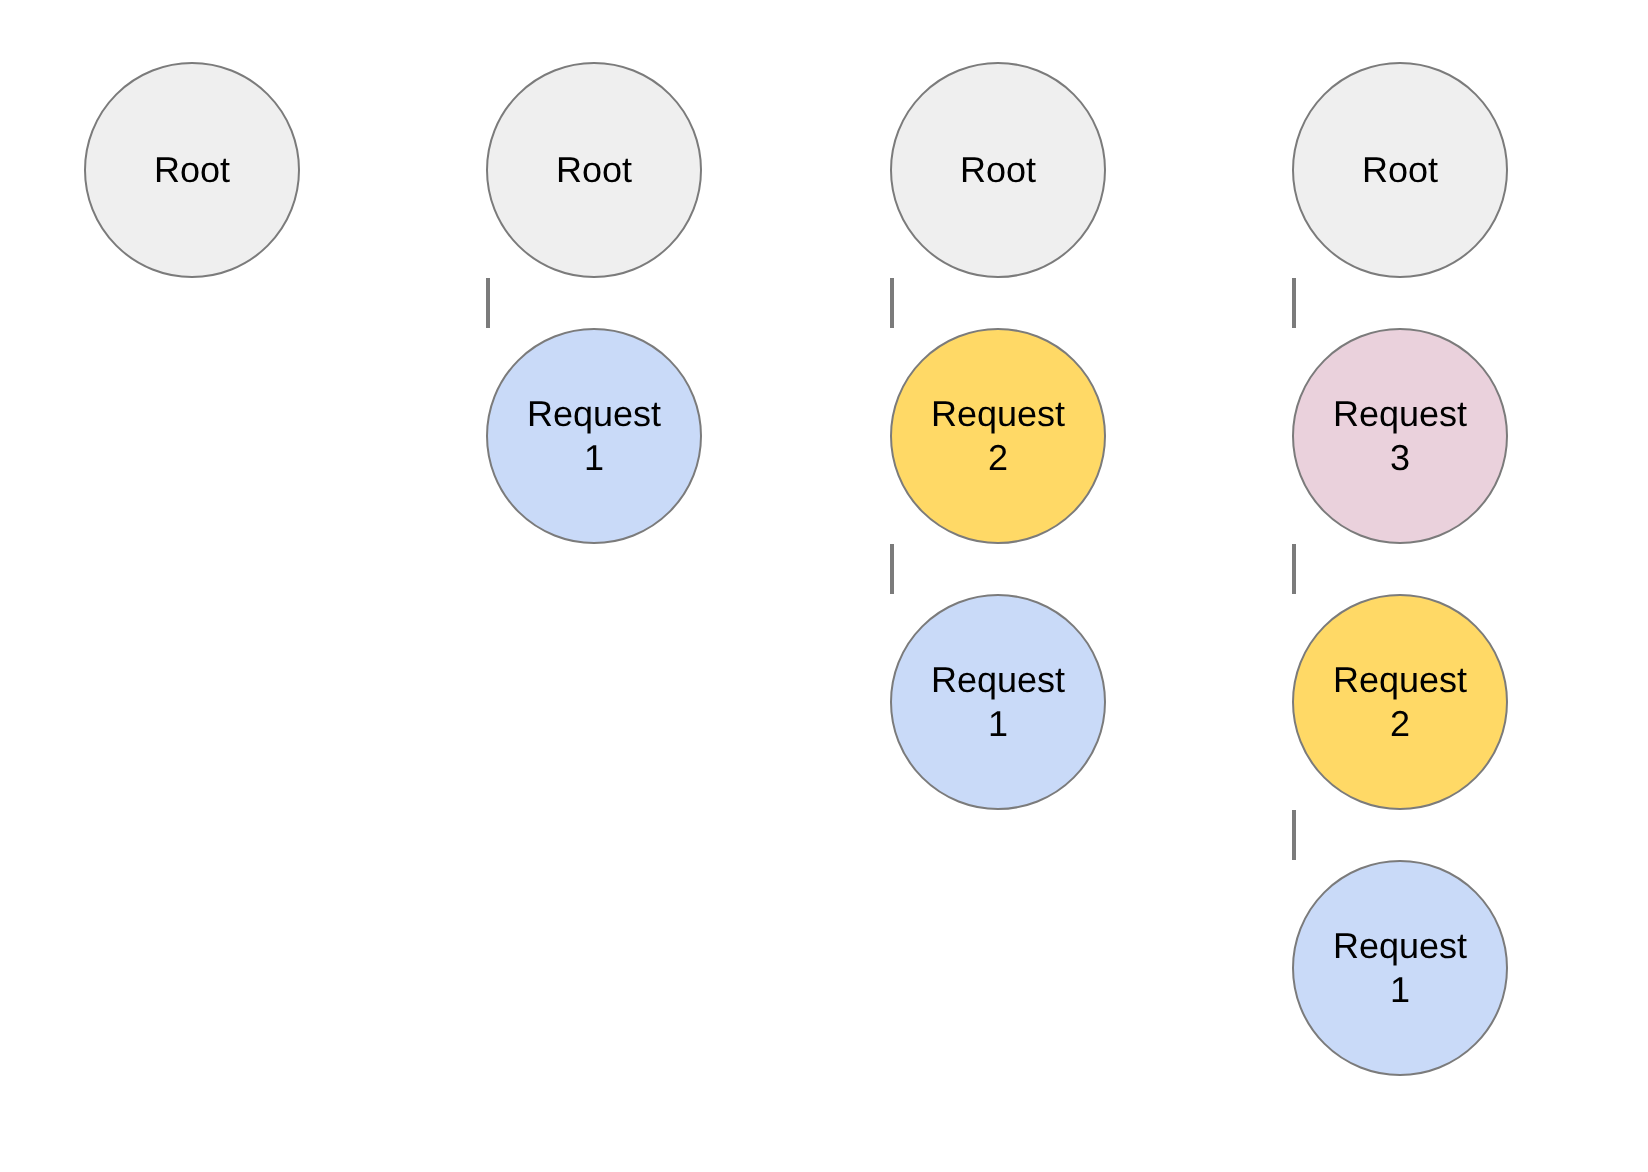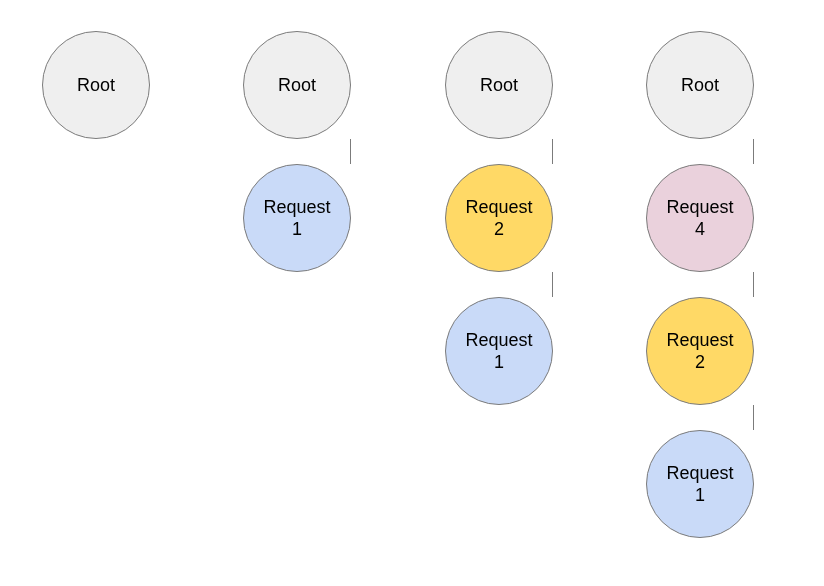--- a/index.html
+++ b/index.html
@@ -14,21 +14,21 @@
     height: 586px;
     background: #ffffff;
     overflow: hidden;
   }
   .tree {
     position: absolute;
     top: 31px;
     width: 108px;
     display: flex;
     flex-direction: column;
-    align-items: flex-end;
+    align-items: flex-start;
   }
   .tree.c1 { left: 42px; }
   .tree.c2 { left: 243px; }
   .tree.c3 { left: 445px; }
   .tree.c4 { left: 646px; }
   .node {
     width: 108px;
     height: 108px;
     box-sizing: border-box;
     border: 1px solid var(--stroke, #7b7b7b);
@@ -88,21 +88,21 @@
       <span class="node-label">Request 1</span>
     </div>
   </div>
 
   <div class="tree c4">
     <div class="node" style="background-color: rgb(239, 239, 239);">
       <span class="node-label">Root</span>
     </div>
     <div class="connector"></div>
     <div class="node" style="background-color: rgb(234, 209, 220);">
-      <span class="node-label">Request 4</span>
+      <span class="node-label">Request 3</span>
     </div>
     <div class="connector"></div>
     <div class="node" style="background-color: rgb(255, 217, 102);">
       <span class="node-label">Request 2</span>
     </div>
     <div class="connector"></div>
     <div class="node" style="background-color: rgb(201, 218, 248);">
       <span class="node-label">Request 1</span>
     </div>
   </div>

